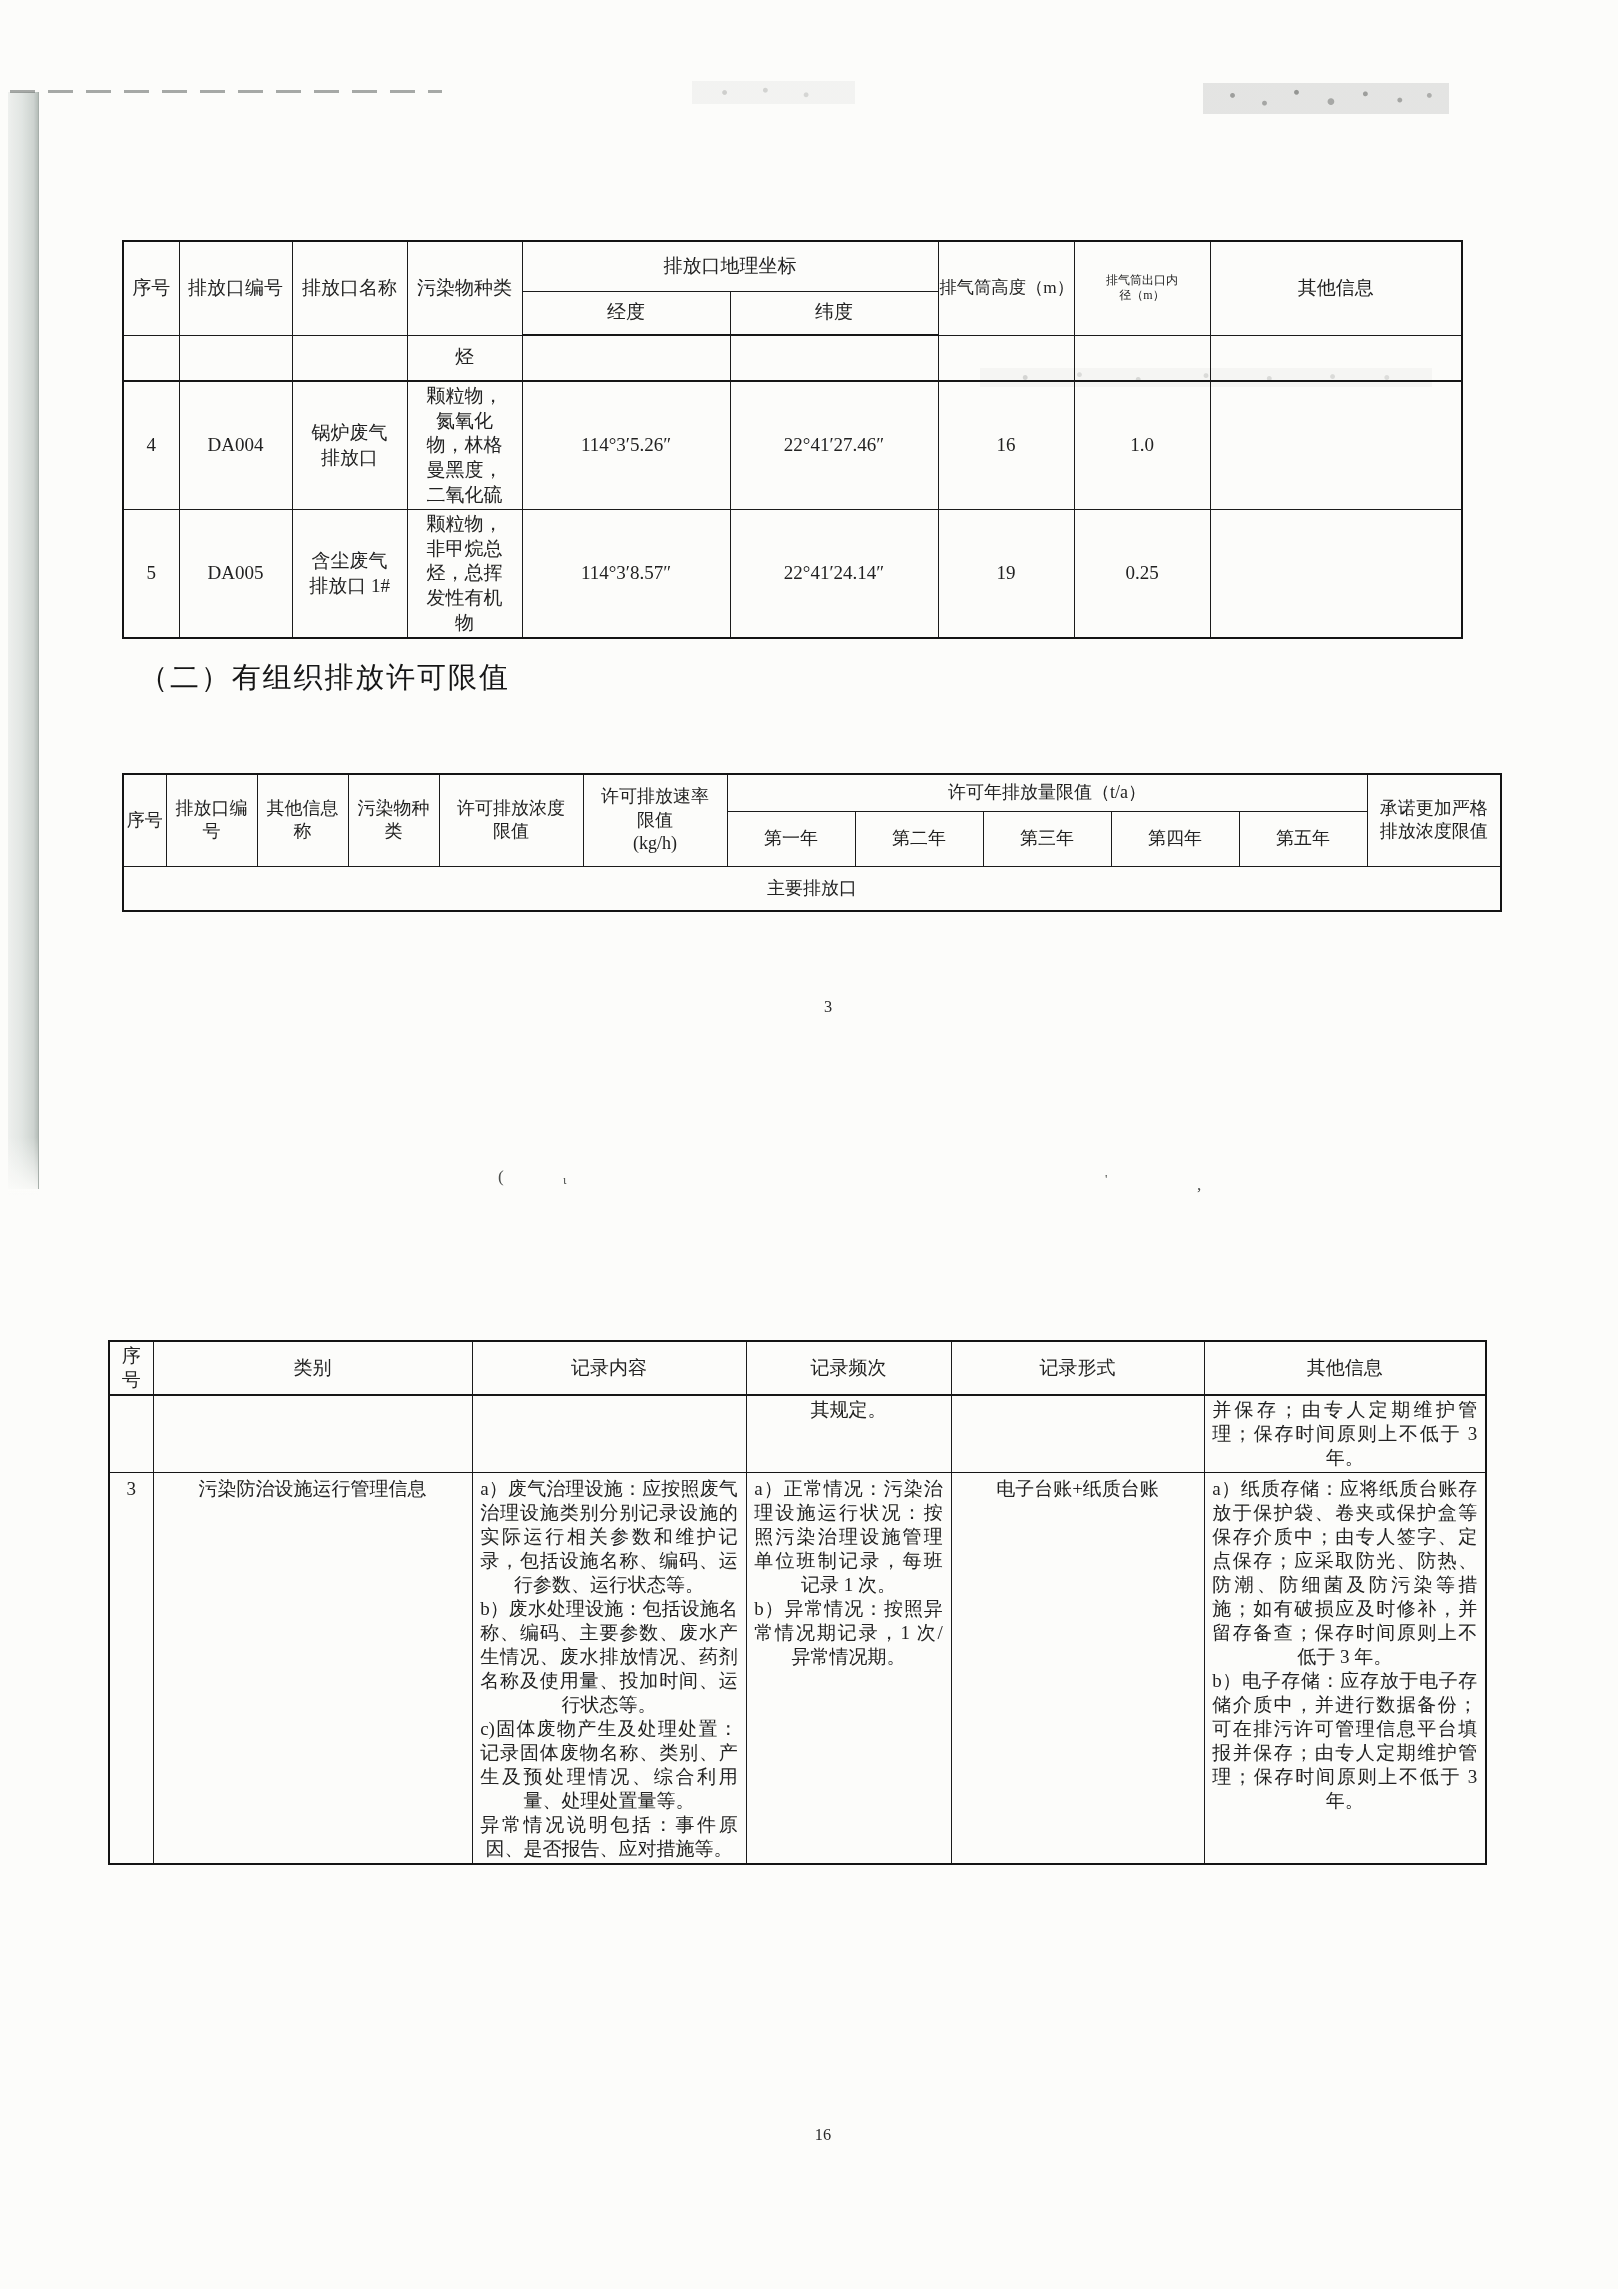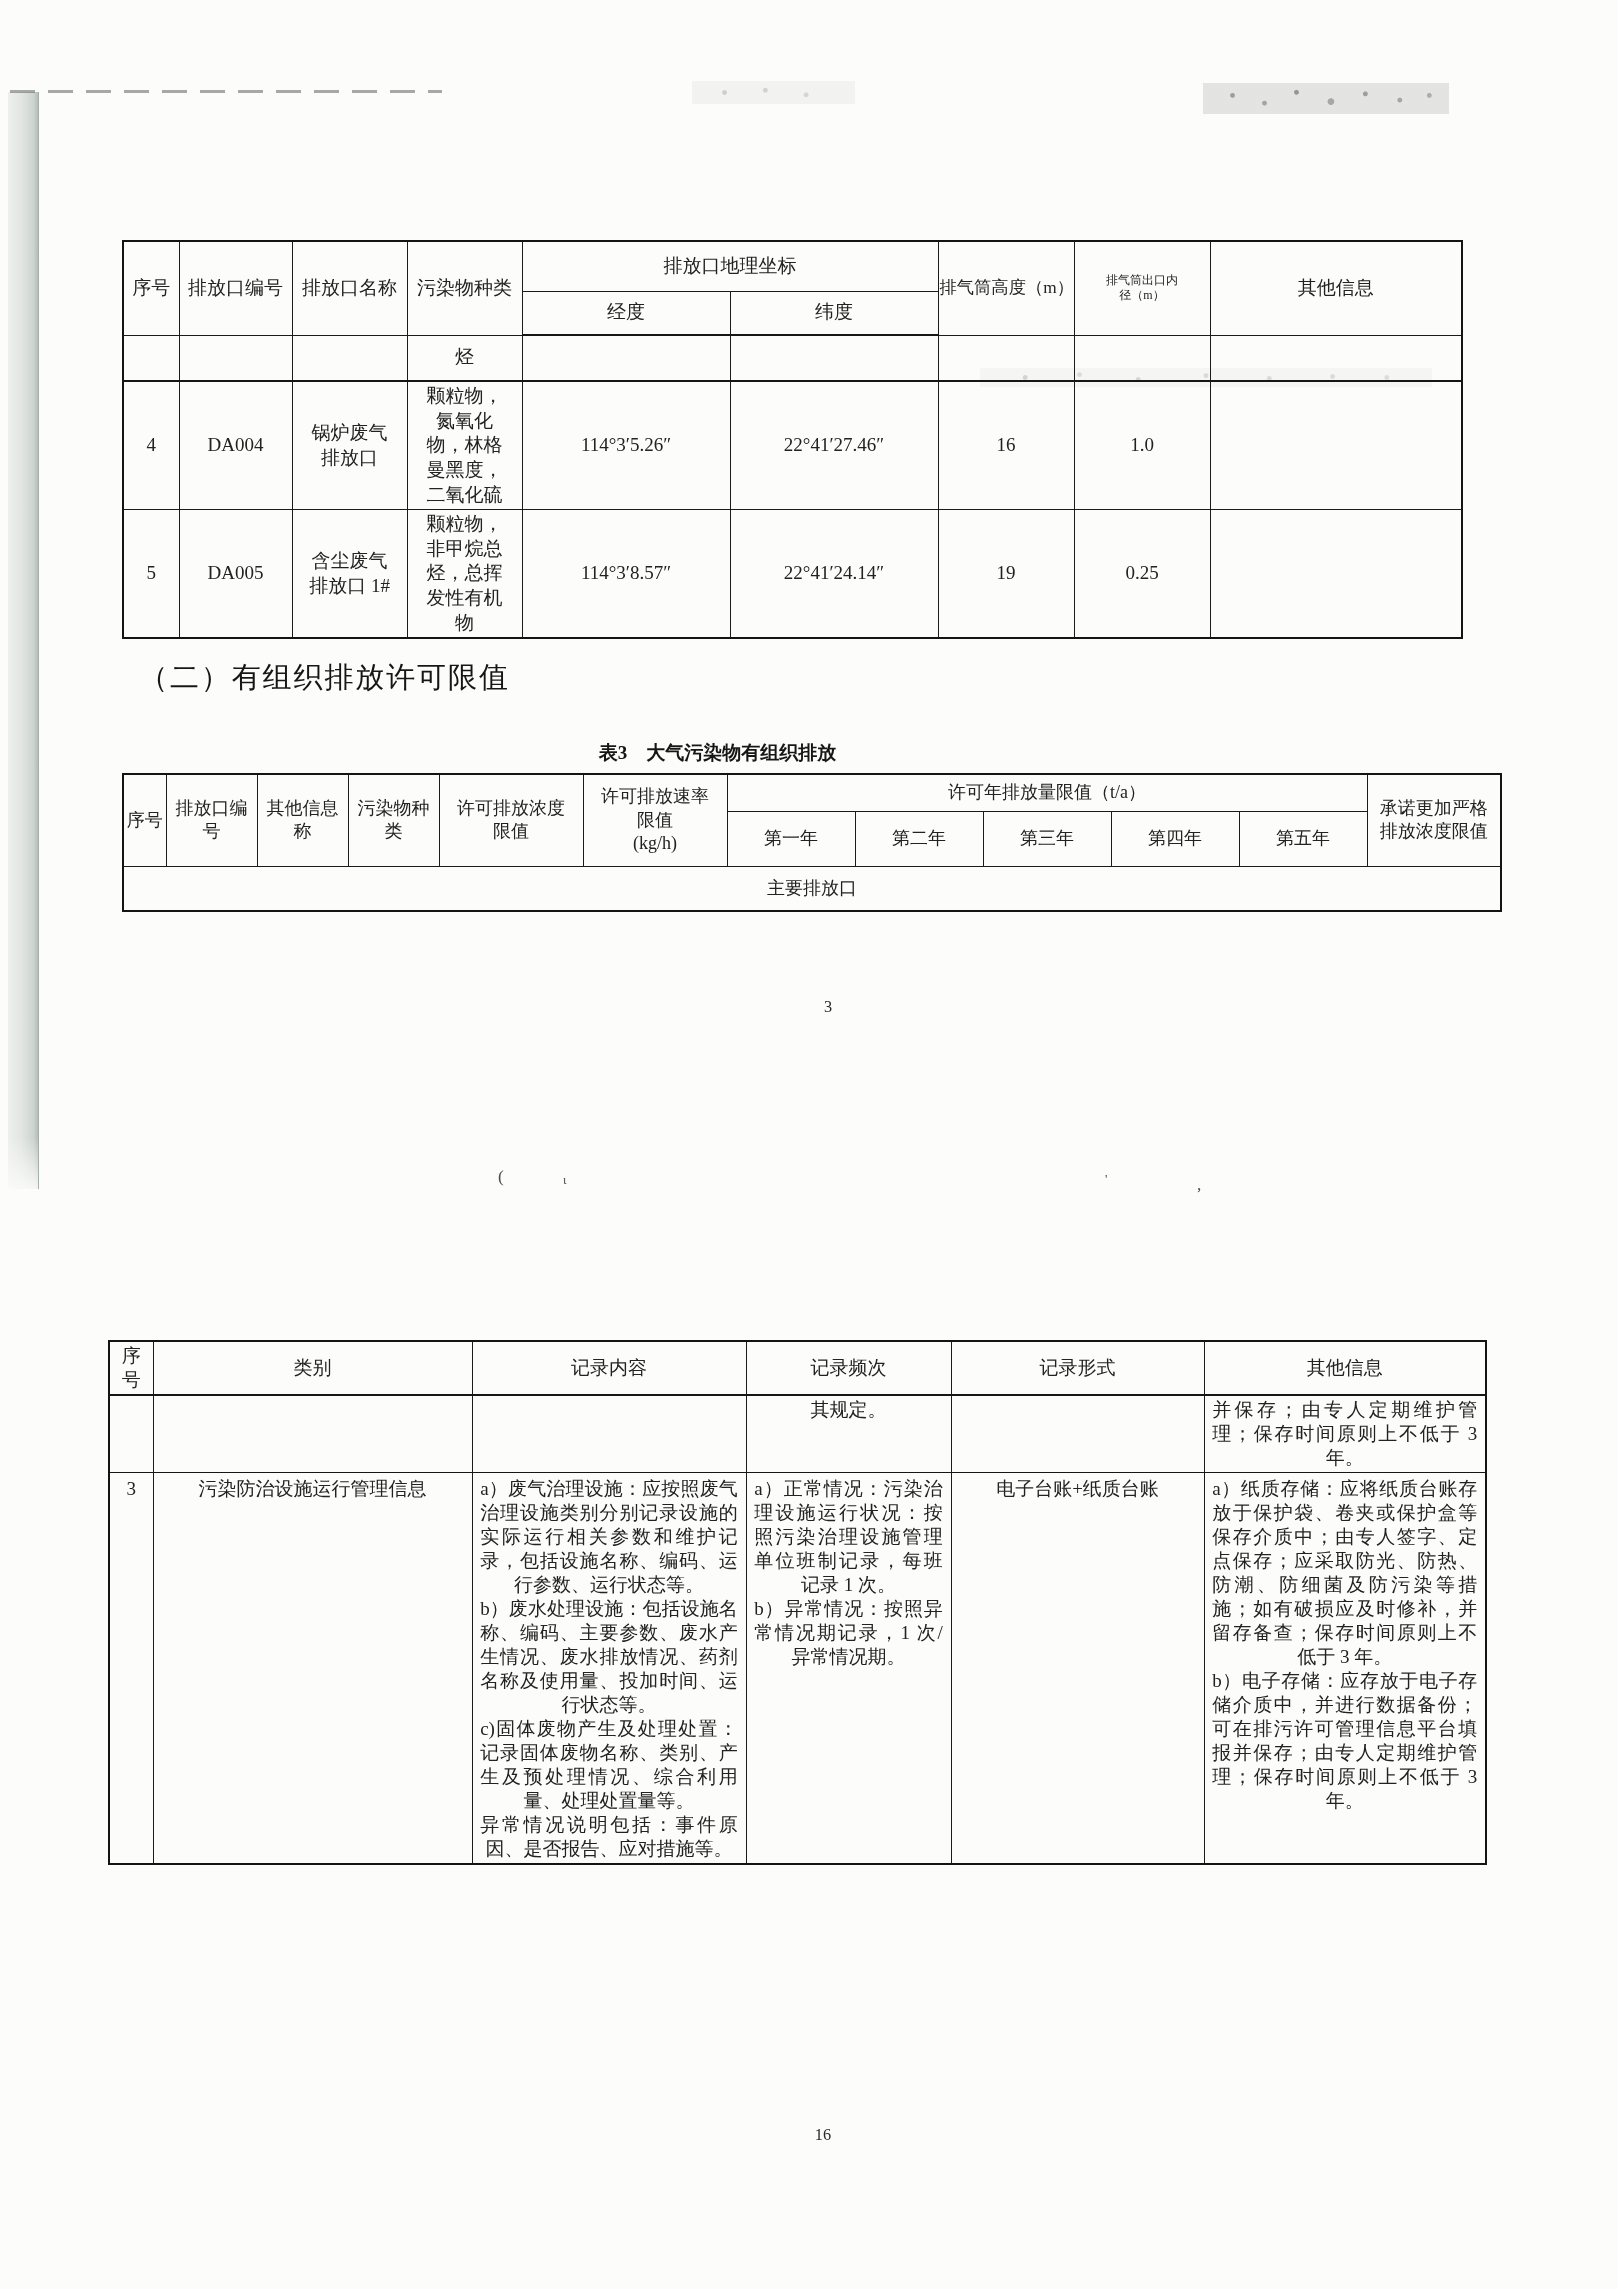--- a/index.html
+++ b/index.html
@@ -179,21 +179,20 @@
       <td>22°41′24.14″</td>
       <td>19</td>
       <td>0.25</td>
       <td></td>
     </tr>
   </tbody>
     </table>
 
   <div class="heading">（二）有组织排放许可限值</div>
 
-  <div class="caption">表3　大气污染物有组织排放</div>
 
   <table class="t3">
     <colgroup>
       <col style="width:43px">
         <col style="width:91px">
         <col style="width:91px">
         <col style="width:91px">
       <col style="width:144px">
         <col style="width:144px">
       <col style="width:128px">

